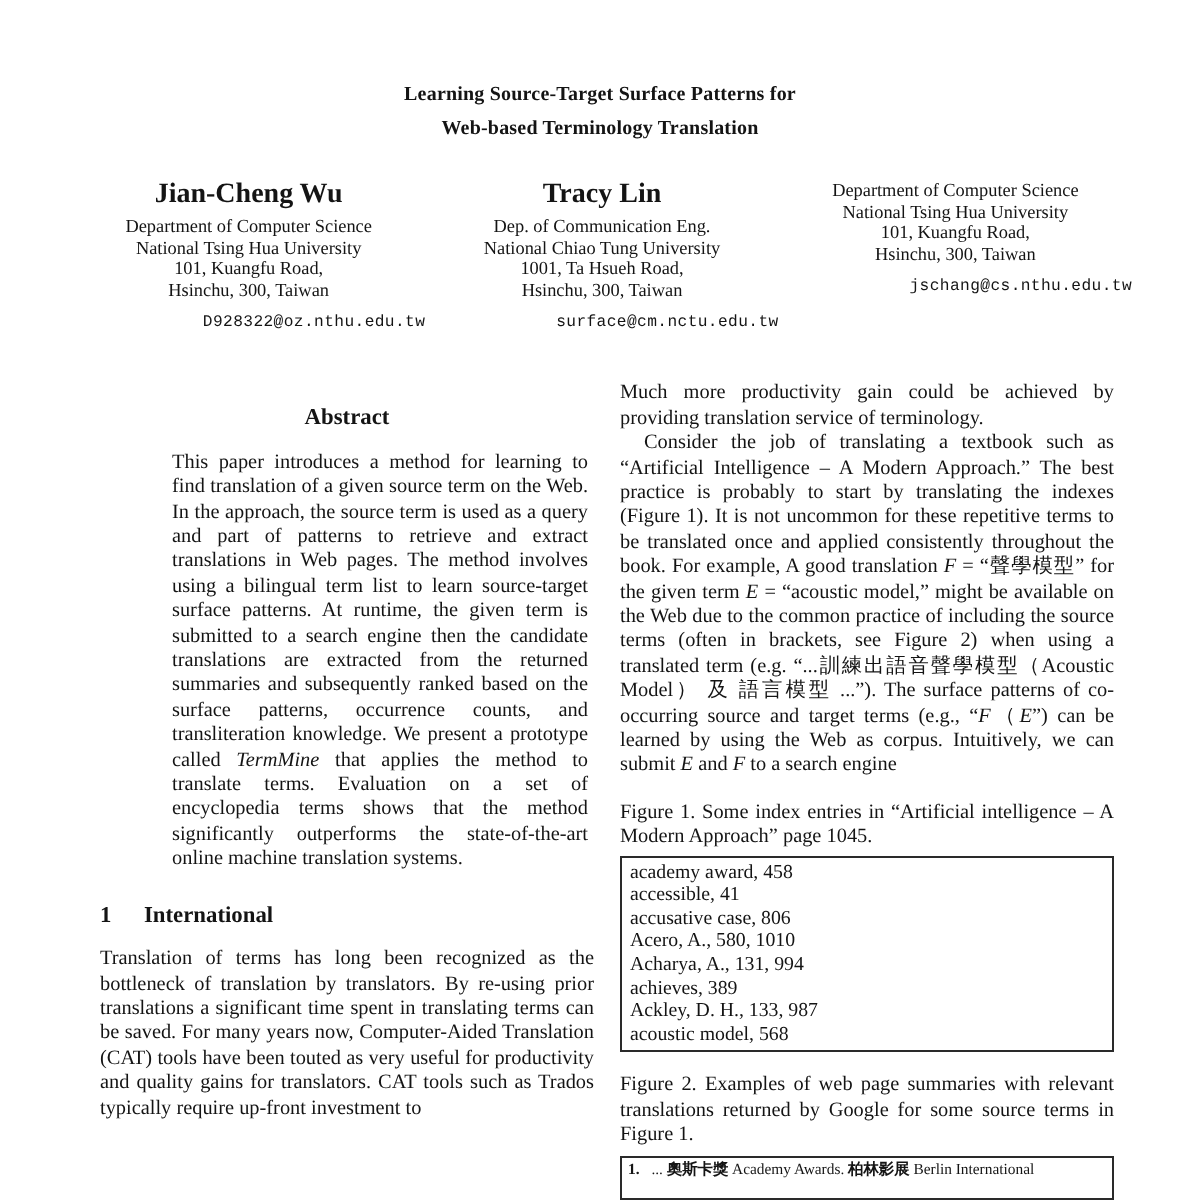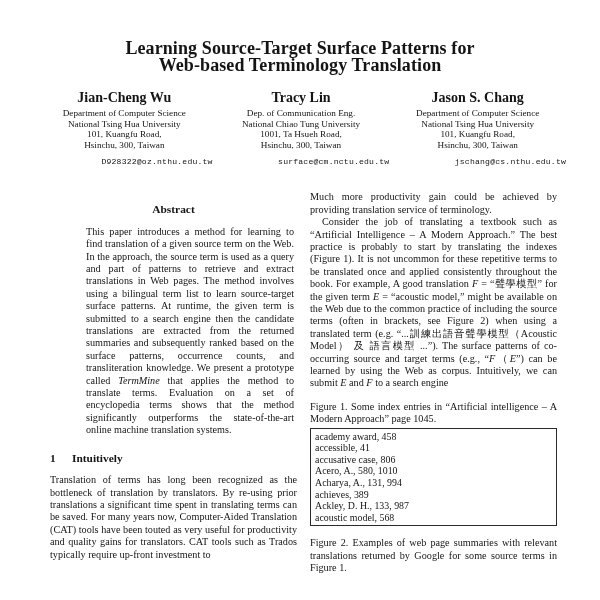--- a/index.html
+++ b/index.html
@@ -4,21 +4,21 @@
 <style>
   html,body{margin:0;padding:0;}
   body{
     width:600px;height:600px;background:#ffffff;overflow:hidden;
     font-family:"Liberation Serif", serif;color:#141414;
     -webkit-font-smoothing:antialiased;
   }
   .page{position:relative;width:600px;height:600px;overflow:hidden;}
   .title{
     margin-top:40px;text-align:center;font-weight:bold;
-    font-size:18px;line-height:16.5px;letter-spacing:.1px;
+    font-size:10px;line-height:16.5px;letter-spacing:.1px;
   }
   .authors{
     display:flex;justify-content:space-between;
     margin:17px 34px 0 36px;
   }
   .author{width:182px;text-align:center;}
   .author .name{font-weight:bold;font-size:14px;margin-bottom:2px;}
   .author .affil{font-size:9.2px;line-height:10.6px;}
   .author .email{
     font-family:"Liberation Mono", monospace;
@@ -78,52 +78,54 @@
     </div>
     <div class="author">
       <div class="name">Tracy Lin</div>
       <div class="affil">Dep. of Communication Eng.</div>
       <div class="affil">National Chiao Tung University</div>
       <div class="affil">1001, Ta Hsueh Road,</div>
       <div class="affil">Hsinchu, 300, Taiwan</div>
       <div class="email">surface@cm.nctu.edu.tw</div>
     </div>
     <div class="author">
-      <div class="name">Jason S. Chang</div>
       <div class="affil">Department of Computer Science</div>
       <div class="affil">National Tsing Hua University</div>
       <div class="affil">101, Kuangfu Road,</div>
       <div class="affil">Hsinchu, 300, Taiwan</div>
       <div class="email">jschang@cs.nthu.edu.tw</div>
     </div>
   </div>
 
   <div class="cols">
 
     <div class="col-left">
       <div class="abs-head">Abstract</div>
       <div class="abs-body"><span>This paper introduces a method for learning to find translation of a given source term on the Web. In the approach, the source term is used as a query and part of patterns to retrieve and extract translations in Web pages. The method involves using a bilingual term list to learn source-target surface patterns. At runtime, the given term is submitted to a search engine then the candidate translations are extracted from the returned summaries and subsequently ranked based on the surface patterns, occurrence counts, and transliteration knowledge. We present a prototype called </span><span class="it">TermMine</span><span> that applies the method to translate terms. Evaluation on a set of encyclopedia terms shows that the method significantly outperforms the state-of-the-art online machine translation systems.</span></div>
 
-      <div class="sec-head"><span class="num">1</span><span>Intuitively</span></div>
+      <div class="sec-head"><span class="num">1</span><span>International</span></div>
       <div>Translation of terms has long been recognized as the bottleneck of translation by translators. By re-using prior translations a significant time spent in translating terms can be saved. For many years now, Computer-Aided Translation (CAT) tools have been touted as very useful for productivity and quality gains for translators. CAT tools such as Trados typically require up-front investment to</div>
     </div>
 
     <div class="col-right">
       <div>Much more productivity gain could be achieved by providing translation service of terminology.</div>
       <div class="p-indent"><span>Consider the job of translating a textbook such as “Artificial Intelligence – A Modern Approach.” The best practice is probably to start by translating the indexes (Figure 1). It is not uncommon for these repetitive terms to be translated once and applied consistently throughout the book. For example, A good translation </span><span class="it">F</span><span> = “聲學模型” for the given term </span><span class="it">E</span><span> = “acoustic model,” might be available on the Web due to the common practice of including the source terms (often in brackets, see Figure 2) when using a translated term (e.g. “...訓練出語音聲學模型（Acoustic Model） 及 語言模型 ...”). The surface patterns of co-occurring source and target terms (e.g., “</span><span class="it">F</span><span>（</span><span class="it">E</span><span>”) can be learned by using the Web as corpus. Intuitively, we can submit </span><span class="it">E</span><span> and </span><span class="it">F</span><span> to a search engine</span></div>
 
       <div class="fig-caption">Figure 1. Some index entries in “Artificial intelligence – A Modern Approach” page 1045.</div>
       <div class="fig-box">
         <div class="entry">academy award, 458</div>
         <div class="entry">accessible, 41</div>
         <div class="entry">accusative case, 806</div>
         <div class="entry">Acero, A., 580, 1010</div>
         <div class="entry">Acharya, A., 131, 994</div>
         <div class="entry">achieves, 389</div>
         <div class="entry">Ackley, D. H., 133, 987</div>
         <div class="entry">acoustic model, 568</div>
       </div>
 
       <div class="fig-caption">Figure 2. Examples of web page summaries with relevant translations returned by Google for some source terms in Figure 1.</div>
+      <div class="fig2-box">
+        <span class="fig2-num">1.</span><span> ... </span><span class="b">奧斯卡獎</span><span> Academy Awards. </span><span class="b">柏林影展</span><span> Berlin International</span>
+      </div>
     </div>
 
   </div>
 </div>
 
 </body></html>

